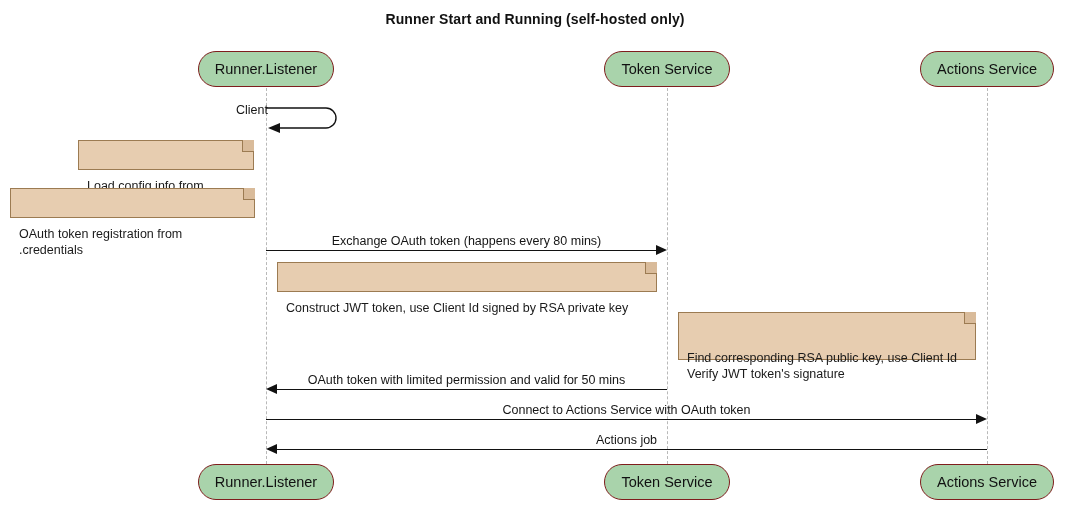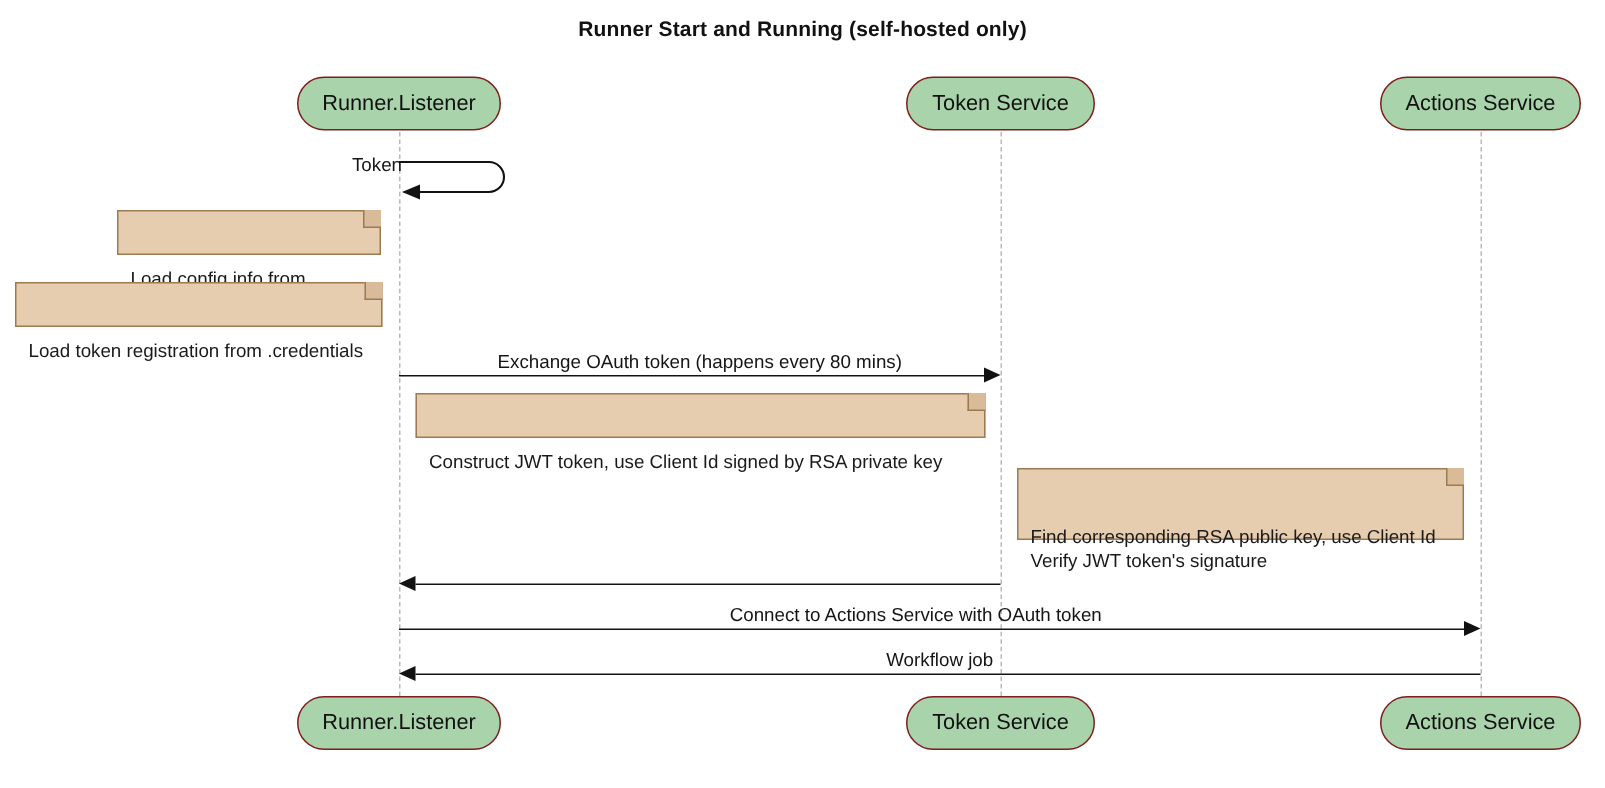--- a/index.html
+++ b/index.html
@@ -116,57 +116,58 @@
   <div class="lifeline" style="left:987px;"></div>
 
   <div class="actor-box" style="left:198px; top:51px; width:136px;">Runner.Listener</div>
   <div class="actor-box" style="left:604px; top:51px; width:126px;">Token Service</div>
   <div class="actor-box" style="left:920px; top:51px; width:134px;">Actions Service</div>
 
   <div class="actor-box" style="left:198px; top:464px; width:136px;">Runner.Listener</div>
   <div class="actor-box" style="left:604px; top:464px; width:126px;">Token Service</div>
   <div class="actor-box" style="left:920px; top:464px; width:134px;">Actions Service</div>
 
-  <div class="msg-label" style="left:208px; top:103px; width:60px; text-align:right;">Token</div>
+  <div class="msg-label" style="left:208px; top:103px; width:60px; text-align:right;">Client</div>
   <div class="self-loop" style="left:264px; top:104px;">
     <svg width="76" height="30" viewBox="0 0 76 30">
       <path d="M2,4 H62 A10,10 0 0 1 62,24 H16" fill="none" stroke="#121212" stroke-width="1.4"></path>
       <polygon points="16,19 4,24 16,29" fill="#121212"></polygon>
     </svg>
   </div>
 
   <div class="note" style="left:78px; top:140px; width:176px; height:30px;">
     <span class="fold"></span>
     <span>Load config info from .runner</span>
   </div>
 
   <div class="note" style="left:10px; top:188px; width:245px; height:30px;">
     <span class="fold"></span>
-    <span>Load token registration from .credentials</span>
+    <span>OAuth token registration from .credentials</span>
   </div>
 
   <div class="msg-label" style="left:266px; top:234px; width:401px;">Exchange OAuth token (happens every 80 mins)</div>
   <div class="msg-line" style="left:266px; top:250px; width:390px;"></div>
   <div class="arrow-head right" style="left:656px; top:245px;"></div>
 
   <div class="note" style="left:678px; top:312px; width:298px; height:48px;">
     <span class="fold"></span>
     <span>Find corresponding RSA public key, use Client Id
 Verify JWT token's signature</span>
   </div>
 
   <div class="note" style="left:277px; top:262px; width:380px; height:30px;">
     <span class="fold"></span>
     <span>Construct JWT token, use Client Id signed by RSA private key</span>
   </div>
 
+  <div class="msg-label" style="left:266px; top:373px; width:401px;">OAuth token with limited permission and valid for 50 mins</div>
   <div class="msg-line" style="left:277px; top:389px; width:390px;"></div>
   <div class="arrow-head left" style="left:266px; top:384px;"></div>
 
-  <div class="msg-label" style="left:250px; top:403px; width:721px;">Connect to Actions Service with OAuth token</div>
+  <div class="msg-label" style="left:266px; top:403px; width:721px;">Connect to Actions Service with OAuth token</div>
   <div class="msg-line" style="left:266px; top:419px; width:710px;"></div>
   <div class="arrow-head right" style="left:976px; top:414px;"></div>
 
-  <div class="msg-label" style="left:266px; top:433px; width:721px;">Workflow job</div>
+  <div class="msg-label" style="left:266px; top:433px; width:721px;">Actions job</div>
   <div class="msg-line" style="left:277px; top:449px; width:710px;"></div>
   <div class="arrow-head left" style="left:266px; top:444px;"></div>
 
 </div>
 
 </body></html>

